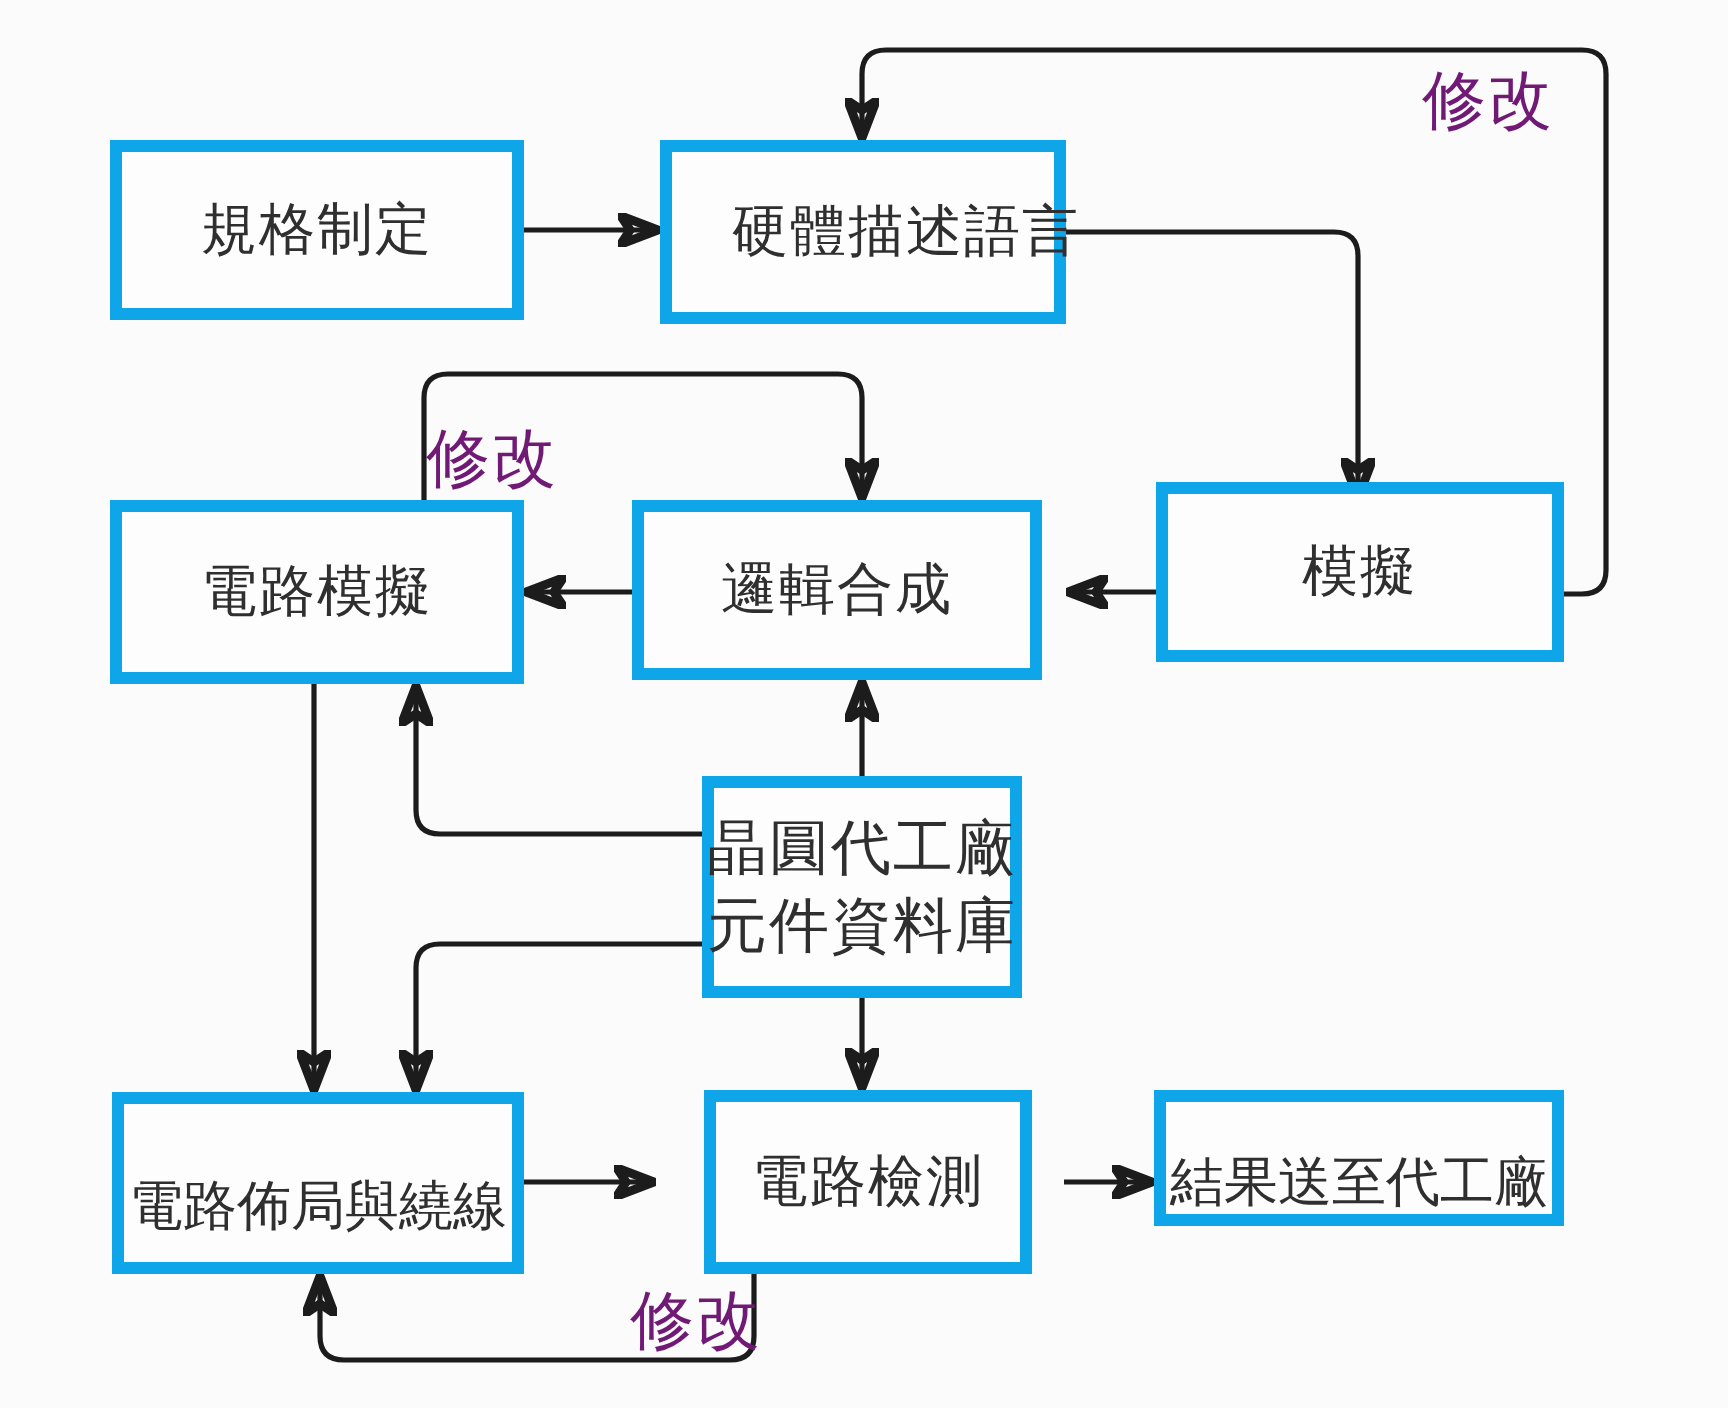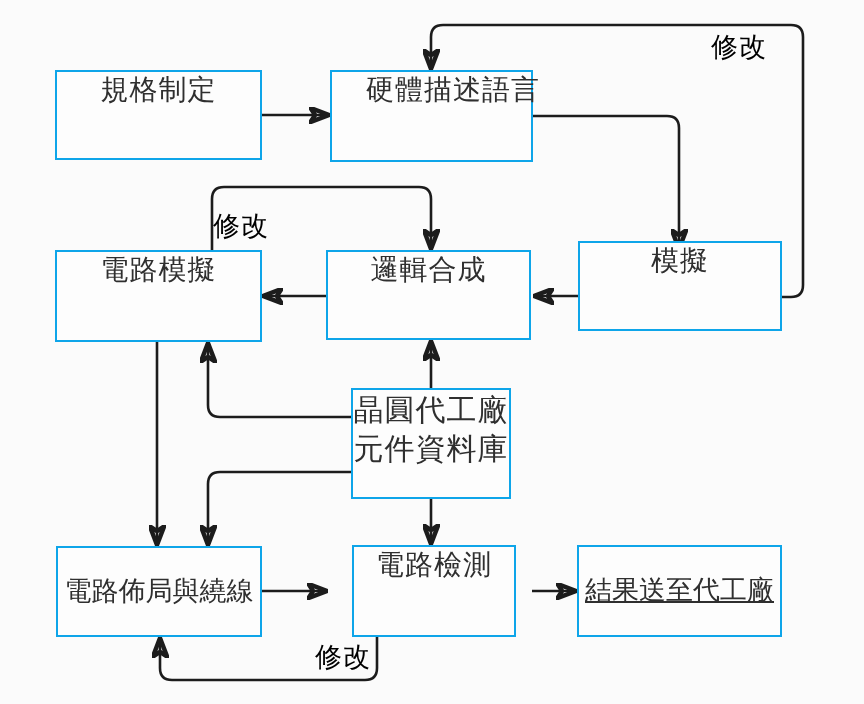--- a/index.html
+++ b/index.html
@@ -11,40 +11,40 @@
   }
   .canvas{
     position:relative;
     width:864px;height:704px;
     background:#fbfbfb;
   }
   .node{
     position:absolute;
     box-sizing:border-box;
     background:#fdfdfd;
-    border:2px solid #0ea5e9;
+    border:6px solid #0ea5e9;
     display:flex;
-    align-items:flex-start;
+    align-items:center;
     justify-content:center;
     text-align:center;
     color:#2f2f2f;
     z-index:2;
   }
   .node .lbl{
     font-size:28px;
     letter-spacing:1px;
     line-height:1.3;
     white-space:nowrap;
   }
   .node .lbl.small{font-size:27px;letter-spacing:0;margin-top:25px;}
   .node .lbl.db{font-size:30px;letter-spacing:1px;}
   .edge-label{
     position:absolute;
-    font-size:27px;
-    color:#000000;
+    font-size:32px;
+    color:#701a75;
     letter-spacing:1px;
     z-index:3;
     white-space:nowrap;
   }
   svg.wires{
     position:absolute;
     left:0;top:0;
     width:864px;height:704px;
     z-index:1;
     pointer-events:none;
@@ -87,21 +87,21 @@
   </div>
 
   <div class="node" style="left:330px;top:70px;width:203px;height:92px;padding-left:43px;">
     <span class="lbl">硬體描述語言</span>
   </div>
 
   <div class="node" style="left:55px;top:250px;width:207px;height:92px;">
     <span class="lbl">電路模擬</span>
   </div>
 
-  <div class="node" style="left:326px;top:250px;width:205px;height:90px;">
+  <div class="node" style="left:316px;top:250px;width:205px;height:90px;">
     <span class="lbl">邏輯合成</span>
   </div>
 
   <div class="node" style="left:578px;top:241px;width:204px;height:90px;">
     <span class="lbl">模擬</span>
   </div>
 
   <div class="node" style="left:351px;top:388px;width:160px;height:111px;">
     <span class="lbl db">
       <span>晶圓代工廠</span><br>
@@ -110,21 +110,21 @@
   </div>
 
   <div class="node" style="left:56px;top:546px;width:206px;height:91px;">
     <span class="lbl small">電路佈局與繞線</span>
   </div>
 
   <div class="node" style="left:328px;top:545px;width:164px;height:92px;margin-left:24px;">
     <span class="lbl">電路檢測</span>
   </div>
 
-  <div class="node" style="left:577px;top:545px;width:205px;height:92px;text-decoration:underline;">
+  <div class="node" style="left:577px;top:545px;width:205px;height:68px;">
     <span class="lbl small">結果送至代工廠</span>
   </div>
 
   <div class="edge-label" style="left:711px;top:29px;">修改</div>
 
   <div class="edge-label" style="left:213px;top:208px;">修改</div>
 
   <div class="edge-label" style="left:315px;top:639px;">修改</div>
 
 </div>

